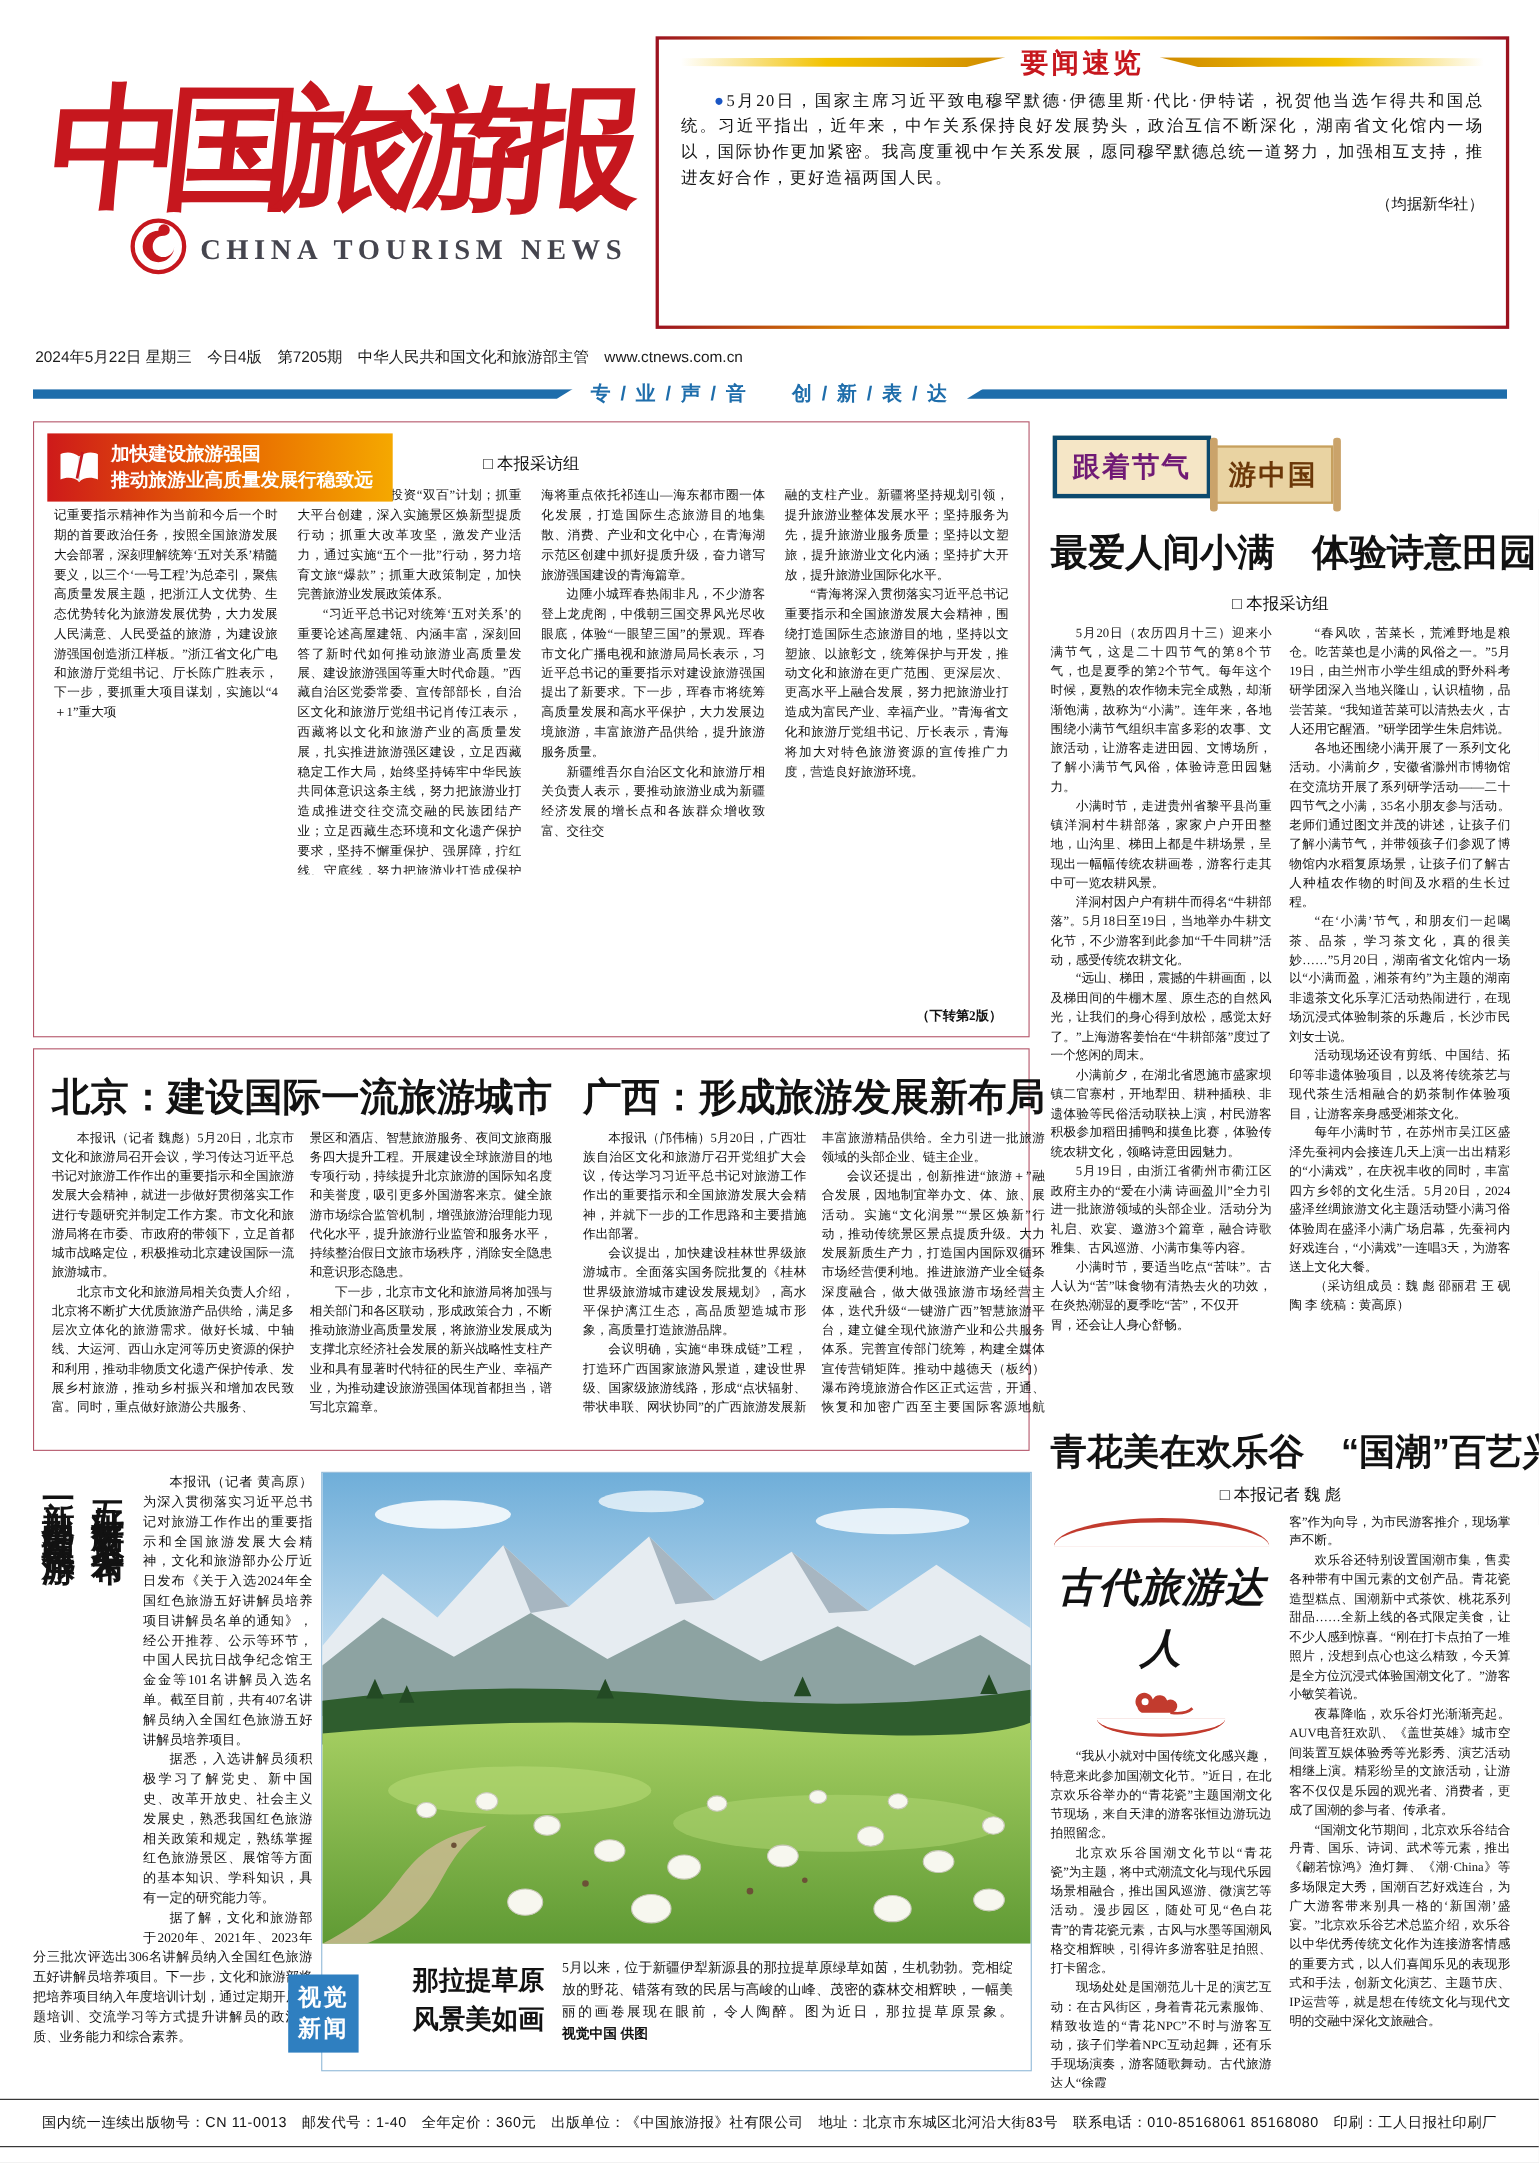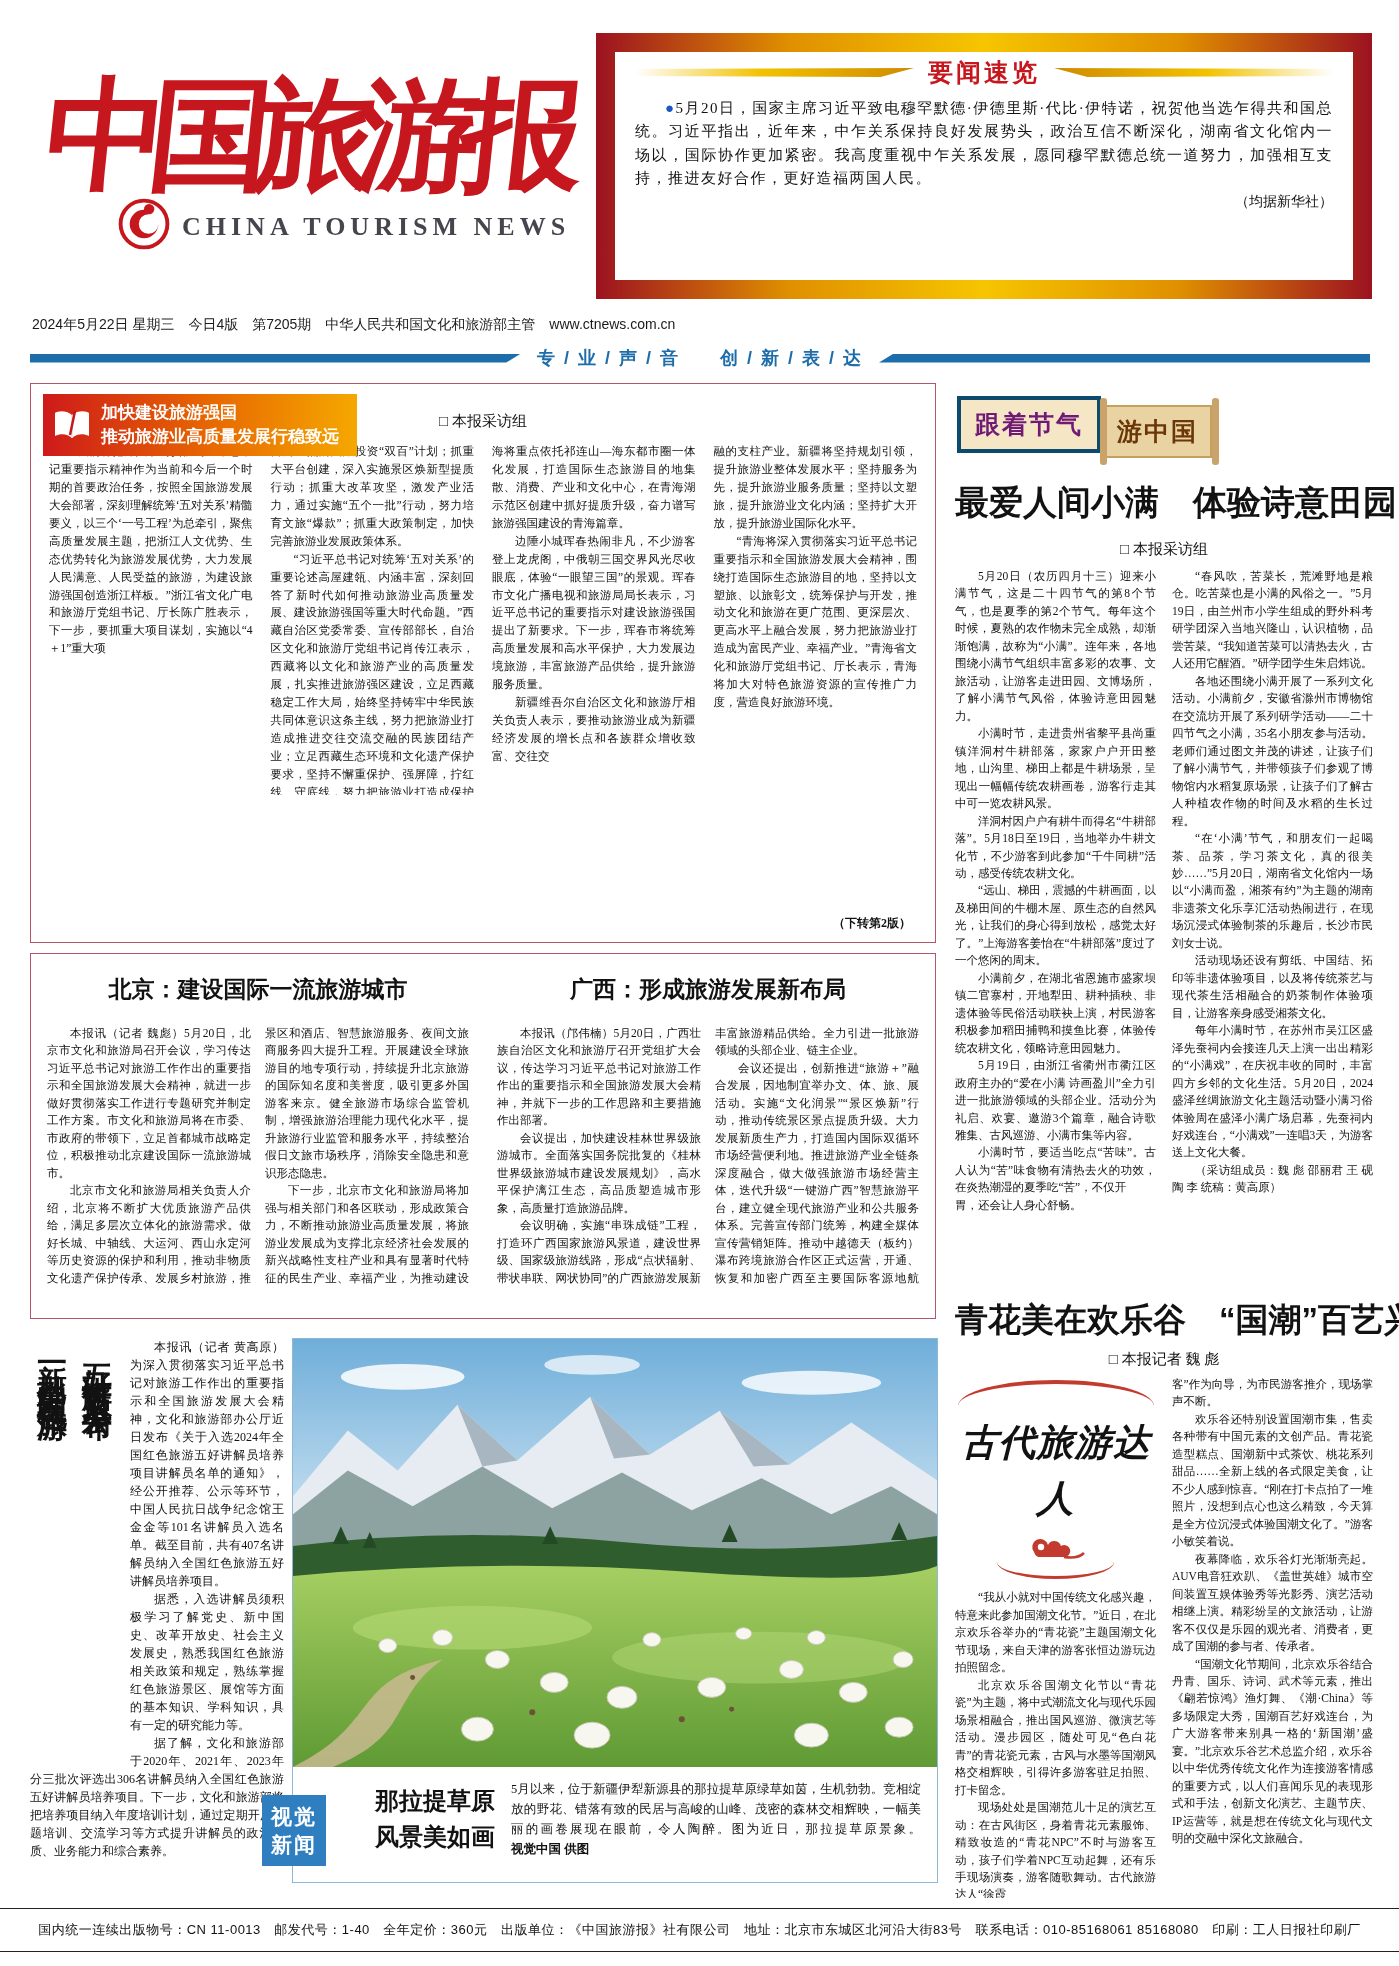--- a/index.html
+++ b/index.html
@@ -12,21 +12,21 @@
 
   
   #masthead-title{left:46px;top:38px;font-size:122px;font-weight:bold;color:#c6171e;
     letter-spacing:-18px;line-height:1.6;transform:skewX(-6deg);white-space:nowrap;}
   #masthead-logo{left:118px;top:198px;width:52px;height:52px;}
   #masthead-sub{left:182px;top:212px;font-size:26px;font-weight:bold;color:#45454e;letter-spacing:5px;}
   #dateline{left:32px;top:316px;font-size:14px;color:#1a1a1a;font-family:"Liberation Sans",sans-serif;}
 
   
   #newsflash{left:596px;top:33px;width:776px;height:266px;
-    background:linear-gradient(90deg,#9c1220,#e09000 25%,#f6c500 50%,#e09000 75%,#9c1220);padding:19px;box-sizing:border-box;}
+    background:linear-gradient(90deg,#9c1220,#e09000 25%,#f6c500 50%,#e09000 75%,#9c1220);padding:3px;box-sizing:border-box;}
   #newsflash-inner{background:#fff;width:100%;height:100%;box-sizing:border-box;padding:4px 20px 6px;overflow:hidden;}
   #newsflash-title-row{display:flex;align-items:center;gap:14px;}
   .flash-bar{flex:1;height:9px;background:linear-gradient(90deg,#fff,#f2c200 45%,#cf8a00);}
   .flash-bar.l{clip-path:polygon(0 10%,100% 0,88% 100%,0 90%);}
   .flash-bar.r{background:linear-gradient(270deg,#fff,#f2c200 45%,#cf8a00);clip-path:polygon(0 0,100% 10%,100% 90%,12% 100%);}
   #newsflash-title{color:#c6171e;font-size:25px;font-weight:bold;font-family:"Liberation Sans",sans-serif;letter-spacing:3px;white-space:nowrap;}
   .flash-item{font-size:15px;line-height:1.56;letter-spacing:1.5px;text-align:justify;text-indent:2em;margin-top:8px;}
   .flash-item::first-letter{color:#1a56c4;}
   #flash-attr{text-align:right;font-size:14px;margin-top:2px;}
 
@@ -47,22 +47,22 @@
     margin-top:66px;letter-spacing:1px;white-space:nowrap;}
   #lead-byline{text-align:center;font-size:15px;margin:16px 0 12px;}
   #lead-cols{display:flex;gap:18px;height:352px;overflow:hidden;}
   .lead-col{flex:1;font-size:11.5px;line-height:1.56;}
   #lead-jump{position:absolute;right:24px;bottom:10px;font-size:12px;font-weight:bold;background:#fff;padding-left:6px;}
 
   
   #bjgx{left:30px;top:953px;width:906px;height:366px;border:1px solid #b4566a;box-sizing:border-box;
     padding:10px 16px;display:flex;gap:28px;}
   .half{flex:1;position:relative;}
-  .half-title{text-align:center;font-size:23px;font-weight:bold;font-family:"Liberation Sans",sans-serif;
-    margin:10px 0 20px;white-space:nowrap;}
+  .half-title{text-align:center;font-size:35px;font-weight:bold;font-family:"Liberation Sans",sans-serif;
+    margin:10px 0 6px;white-space:nowrap;}
   .half-cols{display:flex;gap:14px;height:262px;overflow:hidden;}
   .half-col{flex:1;font-size:11.5px;line-height:1.52;}
 
   
   #hongse{left:30px;top:1338px;width:254px;height:562px;overflow:hidden;}
   #hongse-title{float:left;writing-mode:vertical-lr;height:412px;margin:2px 10px 6px 0;
     font-size:30px;font-weight:bold;font-family:"Liberation Sans",sans-serif;letter-spacing:6px;line-height:1.5;}
   #hongse-title span{display:block;}
   #hongse-text{font-size:12px;line-height:1.5;}
 

